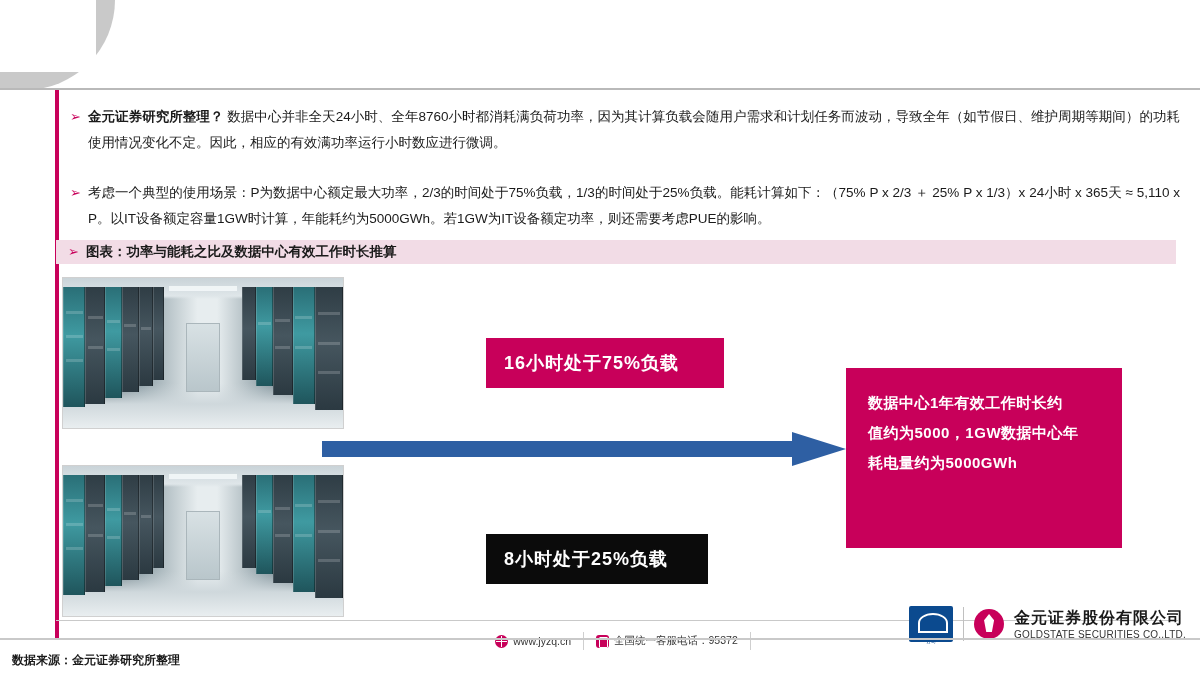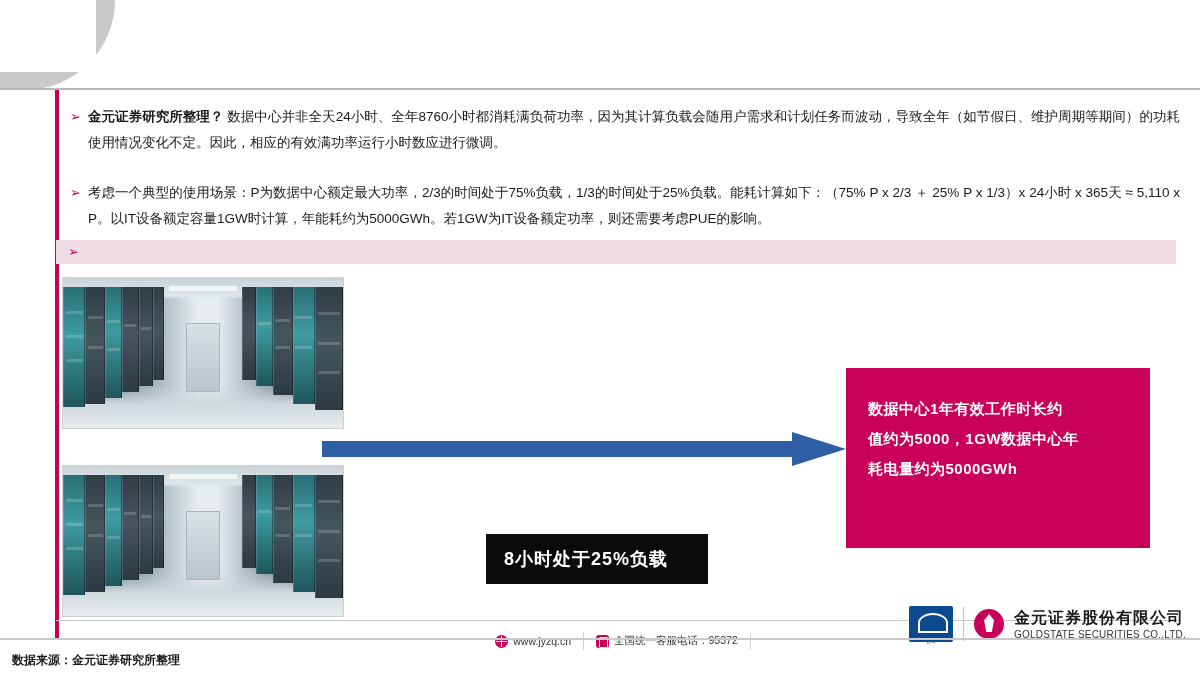--- a/index.html
+++ b/index.html
@@ -182,25 +182,25 @@
     letter-spacing: 1px;
   }
   #label-75 { left: 486px; top: 338px; width: 238px; height: 50px; }
   #label-25 { left: 486px; top: 534px; width: 222px; height: 50px; background: #0b0b0b; }
 
   
   #conclusion {
     position: absolute;
     left: 846px;
     top: 368px;
-    width: 304px;
+    width: 276px;
     height: 180px;
     background: #c8005a;
     color: #ffffff;
-    padding: 26px 22px 0 22px;
+    padding: 20px 22px 0 22px;
     font-size: 15px;
     font-weight: bold;
     line-height: 30px;
     letter-spacing: .5px;
   }
 
   
   #arrow {
     position: absolute;
     left: 322px;
@@ -340,20 +340,21 @@
 
   <div class="bullet-block" id="para2">
     <div class="bullet-row">
       <span class="bullet-mark">➢</span>
       <span class="bullet-text">考虑一个典型的使用场景：P为数据中心额定最大功率，2/3的时间处于75%负载，1/3的时间处于25%负载。能耗计算如下：（75% P x 2/3 ＋ 25% P x 1/3）x 24小时 x 365天 ≈ 5,110 x P。以IT设备额定容量1GW时计算，年能耗约为5000GWh。若1GW为IT设备额定功率，则还需要考虑PUE的影响。</span>
     </div>
   </div>
 
   <div class="chart-caption">
     <span class="bullet-mark">➢</span>
+    <span class="cap-text">图表：功率与能耗之比及数据中心有效工作时长推算</span>
   </div>
 
   <div class="photo" id="photo-top">
     <div class="sr">
       <div class="ceil-light" style="left:38%;width:24%;"></div>
       <div class="rack teal" style="left:0%;width:8%;height:80%;">
           <div class="row" style="top:20%"></div>
           <div class="row" style="top:40%"></div>
           <div class="row" style="top:60%"></div>
         </div>
@@ -430,20 +431,21 @@
         </div>
       <div class="rack" style="left:90%;width:10%;height:82%;">
           <div class="row" style="top:20%"></div>
           <div class="row" style="top:45%"></div>
           <div class="row" style="top:68%"></div>
         </div>
       <div class="door"></div>
     </div>
   </div>
 
+  <div class="label-box" id="label-75">16小时处于75%负载</div>
   <div class="label-box" id="label-25">8小时处于25%负载</div>
 
   <svg id="arrow" viewBox="0 0 524 34">
     <polygon points="0,9 470,9 470,0 524,17 470,34 470,25 0,25" fill="#2e5fa3"></polygon>
   </svg>
 
   <div id="conclusion">
     <div>数据中心1年有效工作时长约</div>
     <div>值约为5000，1GW数据中心年</div>
     <div>耗电量约为5000GWh</div>

